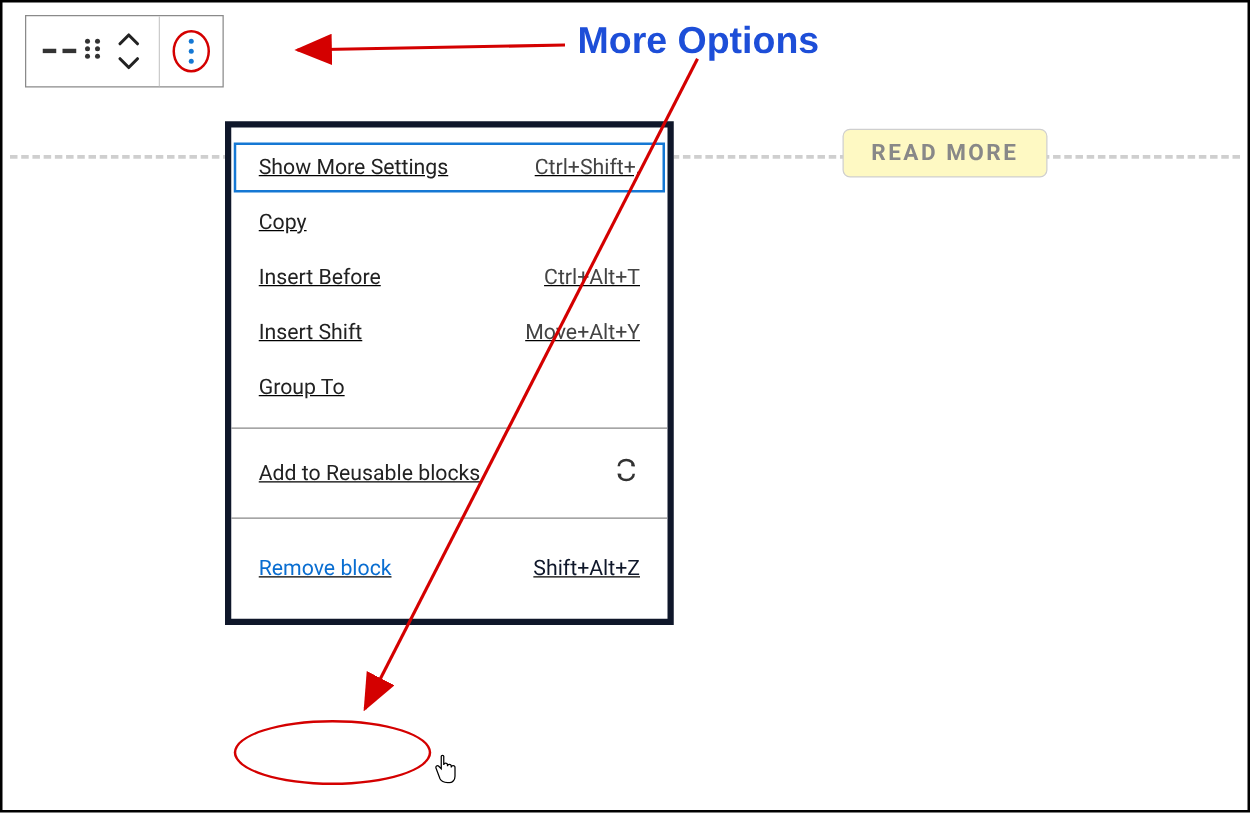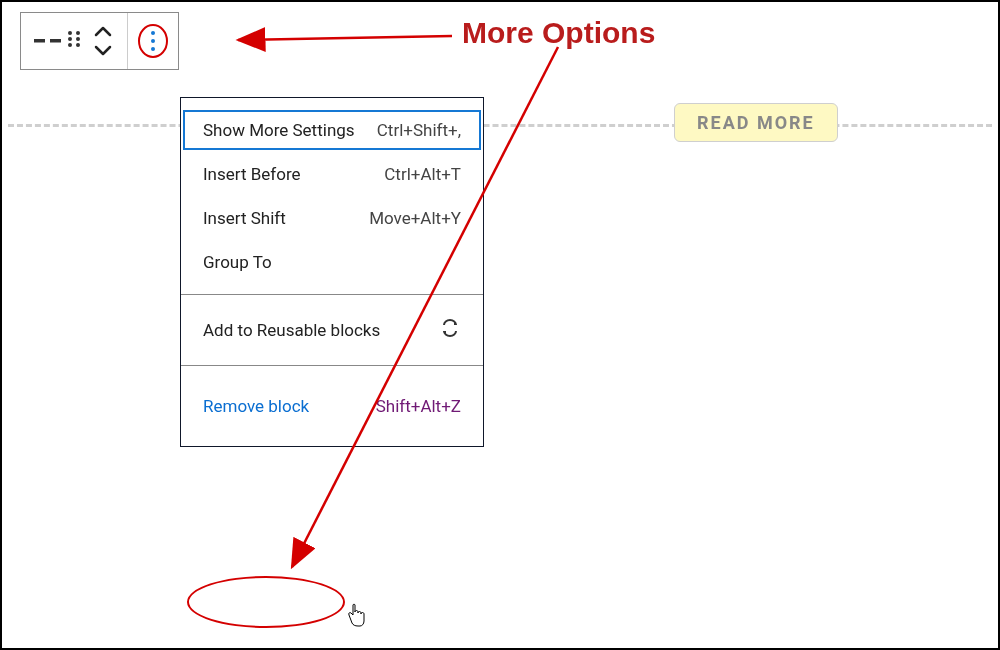--- a/index.html
+++ b/index.html
@@ -90,23 +90,24 @@
     top: 122px;
     left: 6px;
     right: 6px;
     border-top: 3px dashed #cfcfcf;
   }
 
   .menu {
     position: absolute;
     top: 95px;
     left: 178px;
-    width: 304px;
+    width: 359px;
     background: #fff;
-    border: 1px solid #0f172a;
+    border: 5px solid #0f172a;
+    text-decoration: underline;
   }
   .menu-section { border-bottom: 1px solid #888; padding: 10px 0; }
   .menu-section:last-child { border-bottom: none; }
   .menu-item {
     display: flex;
     align-items: center;
     justify-content: space-between;
     padding: 12px 22px;
     font-size: 17px;
     color: #222;
@@ -114,27 +115,27 @@
   }
   .menu-item .shortcut { color: #444; font-size: 17px; }
   .menu-item.hl {
     outline: 2px solid #1578d4;
     outline-offset: -4px;
   }
   .menu-item.icon-right .right-icon { color:#333; }
   .menu-item.danger {
     color: #0a6ed1;
   }
-  .menu-item.danger .shortcut { color:#701a75; }
+  .menu-item.danger .shortcut { color:#0f172a; }
 
   .annotation-label {
     position: absolute;
     top: 14px;
     left: 460px;
-    color: #b91c1c;
+    color: #1d4ed8;
     font-size: 30px;
     font-weight: 700;
     font-family: Arial, sans-serif;
   }
   svg.arrow-svg {
     position: absolute;
     top: 0; left: 0;
     width: 1000px; height: 650px;
     pointer-events: none;
   }
@@ -208,20 +209,24 @@
   </div>
 </div>
 
 <div class="menu">
   <div class="menu-section">
     <div class="menu-item hl">
       <span>Show More Settings</span>
       <span class="shortcut">Ctrl+Shift+,</span>
     </div>
     <div class="menu-item">
+      <span>Copy</span>
+      <span class="shortcut"></span>
+    </div>
+    <div class="menu-item">
       <span>Insert Before</span>
       <span class="shortcut">Ctrl+Alt+T</span>
     </div>
     <div class="menu-item">
       <span>Insert Shift</span>
       <span class="shortcut">Move+Alt+Y</span>
     </div>
     <div class="menu-item">
       <span>Group To</span>
       <span class="shortcut"></span>

